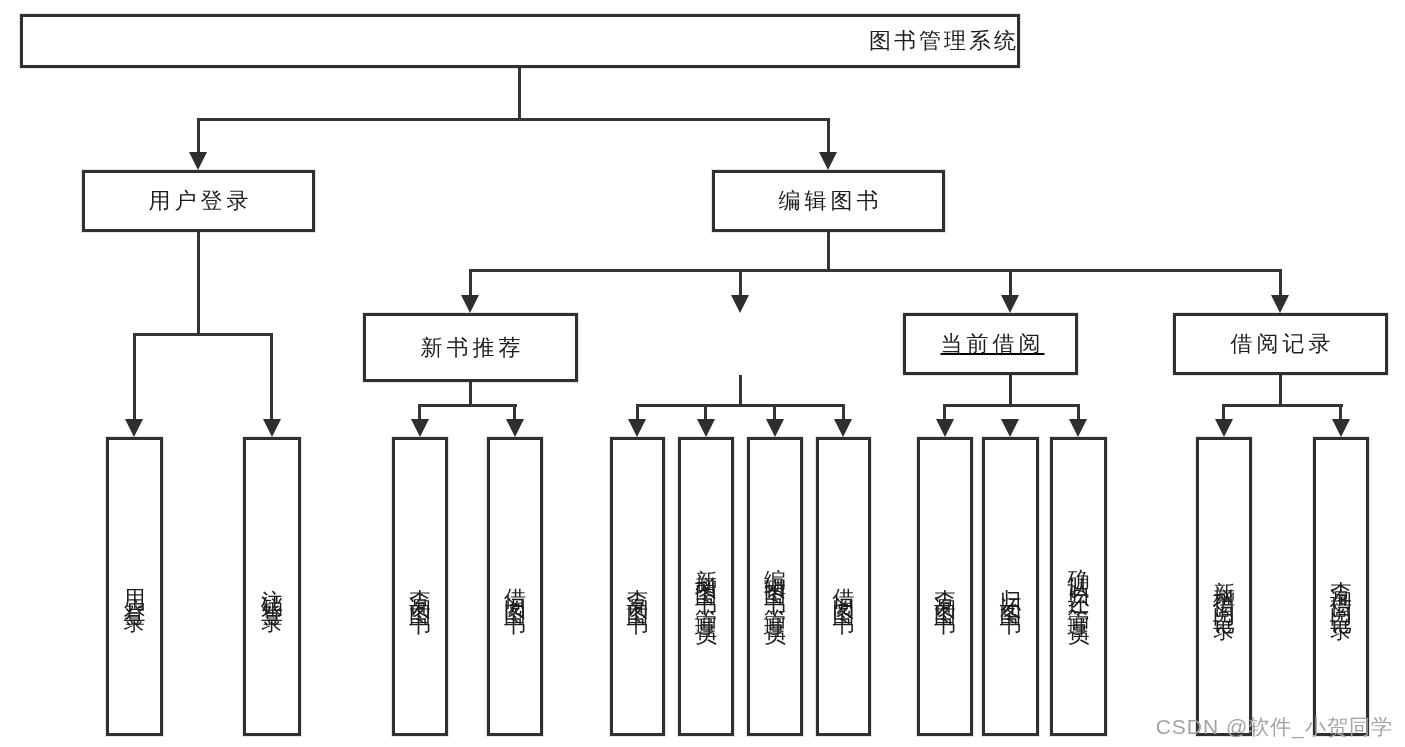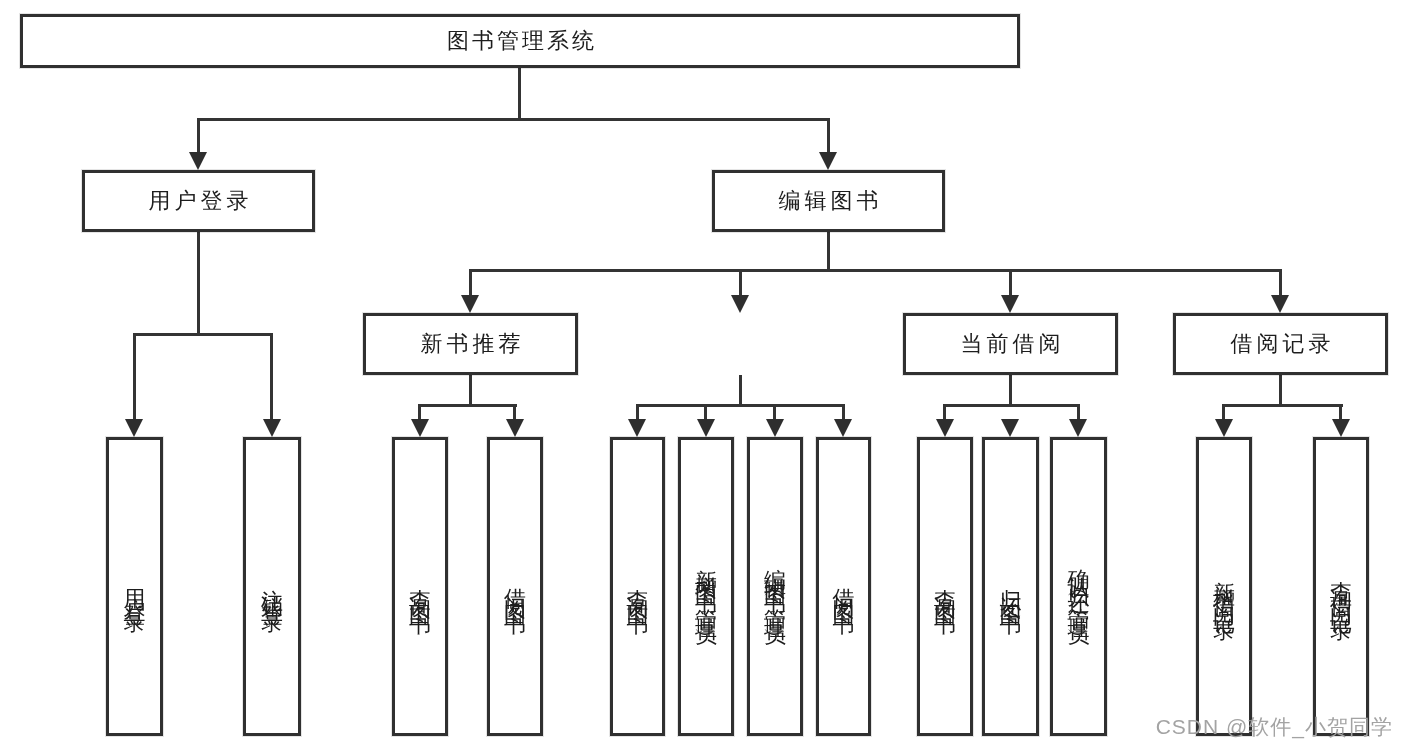--- a/index.html
+++ b/index.html
@@ -43,21 +43,21 @@
   .watermark {
     position:absolute; right:12px; bottom:6px; z-index:3;
     color:#a3a3a3; font-size:21px; letter-spacing:1px; white-space:nowrap;
   }
 </style>
 </head>
 <body>
 
 <div class="canvas">
 
-  <div class="box root" style="left:20px;top:14px;width:1000px;height:54px;">
+  <div class="box root" style="left:20px;top:14px;width:1000px;height:54px;justify-content:flex-end;">
     <span class="label">图书管理系统</span>
   </div>
 
   <div class="vline" style="left:518px;top:68px;height:52px;"></div>
   <div class="hline" style="left:197px;top:118px;width:633px;"></div>
   <div class="vline" style="left:197px;top:118px;height:36px;"></div>
   <div class="vline" style="left:827px;top:118px;height:36px;"></div>
   <div class="arrow" style="left:189px;top:152px;"></div>
   <div class="arrow" style="left:819px;top:152px;"></div>
 
@@ -79,24 +79,24 @@
   <div class="hline" style="left:469px;top:269px;width:813px;"></div>
   <div class="vline" style="left:469px;top:269px;height:28px;"></div>
   <div class="vline" style="left:739px;top:269px;height:28px;"></div>
   <div class="vline" style="left:1009px;top:269px;height:28px;"></div>
   <div class="vline" style="left:1279px;top:269px;height:28px;"></div>
   <div class="arrow" style="left:461px;top:295px;"></div>
   <div class="arrow" style="left:731px;top:295px;"></div>
   <div class="arrow" style="left:1001px;top:295px;"></div>
   <div class="arrow" style="left:1271px;top:295px;"></div>
 
-  <div class="box" style="left:363px;top:313px;width:215px;height:62px;">
+  <div class="box" style="left:363px;top:313px;width:215px;height:69px;">
     <span class="label">新书推荐</span>
   </div>
-  <div class="box" style="left:903px;top:313px;width:215px;height:62px;">
+  <div class="box" style="left:903px;top:313px;width:175px;height:62px;text-decoration:underline;">
     <span class="label">当前借阅</span>
   </div>
   <div class="box" style="left:1173px;top:313px;width:215px;height:62px;">
     <span class="label">借阅记录</span>
   </div>
 
   <div class="vline" style="left:469px;top:375px;height:31px;"></div>
   <div class="hline" style="left:419px;top:404px;width:98px;"></div>
   <div class="vline" style="left:418px;top:404px;height:18px;"></div>
   <div class="vline" style="left:513px;top:404px;height:18px;"></div>

